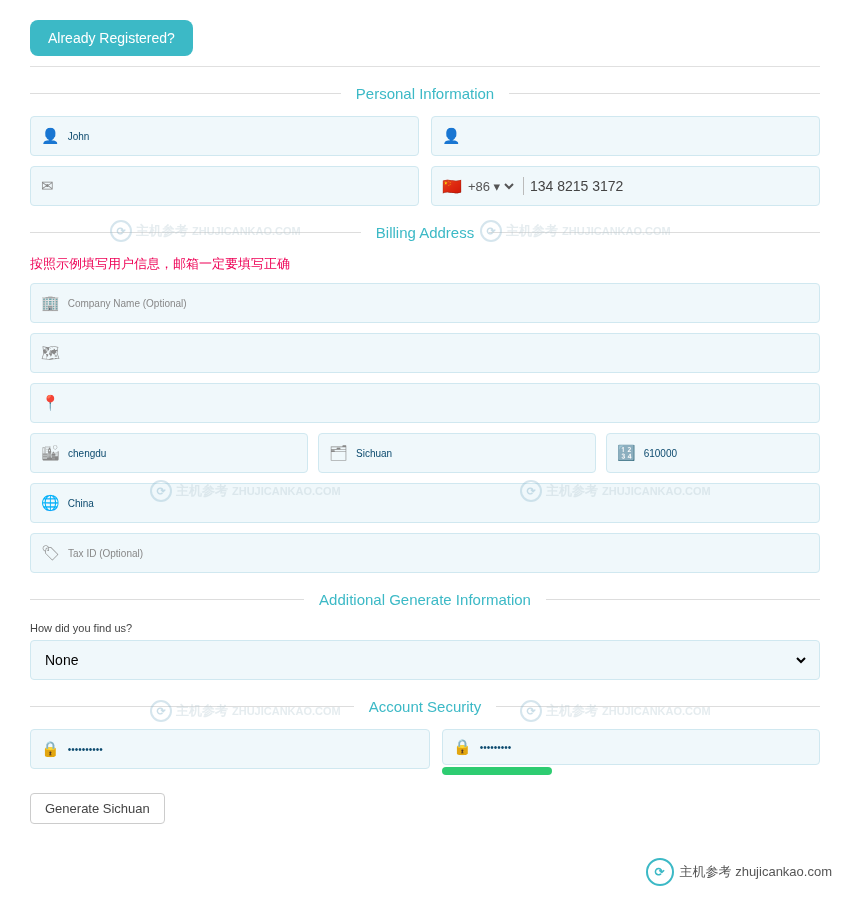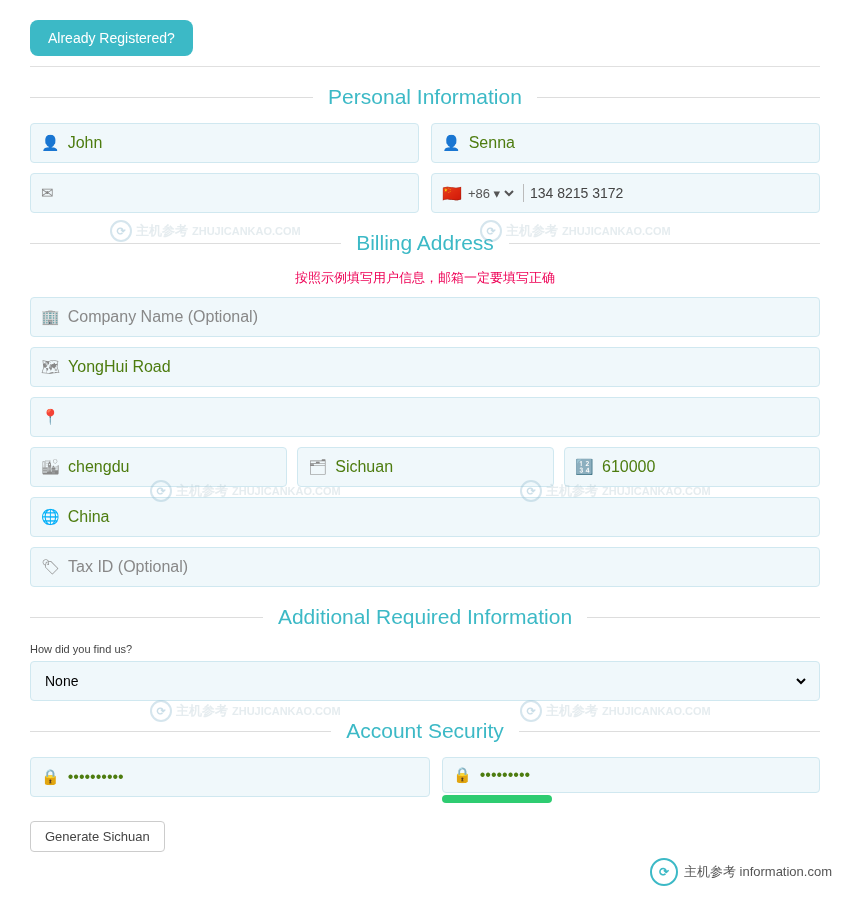--- a/index.html
+++ b/index.html
@@ -53,21 +53,21 @@
     }
     .section-divider::before,
     .section-divider::after {
       content: '';
       flex: 1;
       height: 1px;
       background: #ddd;
     }
     .section-divider-label {
       color: #3cb9c6;
-      font-size: 21px;
+      font-size: 15px;
       padding: 0 15px;
       white-space: nowrap;
     }
 
     .form-row {
       display: flex;
       gap: 12px;
       margin-bottom: 10px;
     }
 
@@ -81,22 +81,22 @@
       background: #f0f8fb;
       padding: 8px 10px;
       height: 40px;
     }
 
     .form-field input {
       border: none;
       background: transparent;
       outline: none;
       flex: 1;
-      font-size: 16px;
-      color: #4d7c0f;
+      font-size: 10px;
+      color: #0c4a6e;
     }
 
     .form-field input::placeholder {
       color: #888;
     }
 
     .field-icon {
       margin-right: 8px;
       color: #888;
       font-size: 15px;
@@ -138,21 +138,21 @@
     .phone-dropdown {
       border: none;
       background: transparent;
       outline: none;
       font-size: 13px;
       color: #555;
       cursor: pointer;
     }
 
     .billing-note {
-      text-align: center;
+      text-align: left;
       color: #e05;
       font-size: 13px;
       margin-bottom: 10px;
     }
 
     .three-col {
       display: flex;
       gap: 10px;
     }
 
@@ -303,21 +303,20 @@
 </div>
 
 
 <div class="form-row">
   <div class="form-field">
     <span class="field-icon">👤</span>
     <input type="text" value="John" style="">
   </div>
   <div class="form-field">
     <span class="field-icon">👤</span>
-    <input type="text" value="Senna" style="">
   </div>
 </div>
 
 
 <div class="form-row">
   <div class="form-field">
     <span class="field-icon">✉</span>
   </div>
   <div class="phone-field">
     <span class="phone-flag">🇨🇳</span>
@@ -341,21 +340,20 @@
   <div class="form-field">
     <span class="field-icon">🏢</span>
     <input type="text" placeholder="Company Name (Optional)" style="">
   </div>
 </div>
 
 
 <div class="form-row">
   <div class="form-field">
     <span class="field-icon">🗺</span>
-    <input type="text" value="YongHui Road" style="">
   </div>
 </div>
 
 
 <div class="form-row">
   <div class="form-field">
     <span class="field-icon">📍</span>
   </div>
 </div>
 
@@ -386,21 +384,21 @@
 
 <div class="form-row">
   <div class="form-field">
     <span class="field-icon">🏷</span>
     <input type="text" placeholder="Tax ID (Optional)" style="">
   </div>
 </div>
 
 
 <div class="section-divider">
-  <span class="section-divider-label">Additional Required Information</span>
+  <span class="section-divider-label">Additional Generate Information</span>
 </div>
 
 <div class="how-label">How did you find us?</div>
 <div class="form-row">
   <div class="select-field">
     <select>
       <option>None</option>
       <option>Google</option>
       <option>Friend</option>
       <option>Forum</option>
@@ -457,17 +455,17 @@
 </div>
 <div class="watermark" style="top: 700px; left: 520px;">
   <div class="watermark-circle">⟳</div>
   <span>主机参考</span>
   <span style="font-size:11px;">ZHUJICANKAO.COM</span>
 </div>
 
 
 <div class="bottom-watermark">
   <div class="bottom-watermark-circle">⟳</div>
-  <span class="bottom-watermark-text">主机参考 information.com</span>
+  <span class="bottom-watermark-text">主机参考 zhujicankao.com</span>
 </div>
 
 
 
 
 </body></html>

